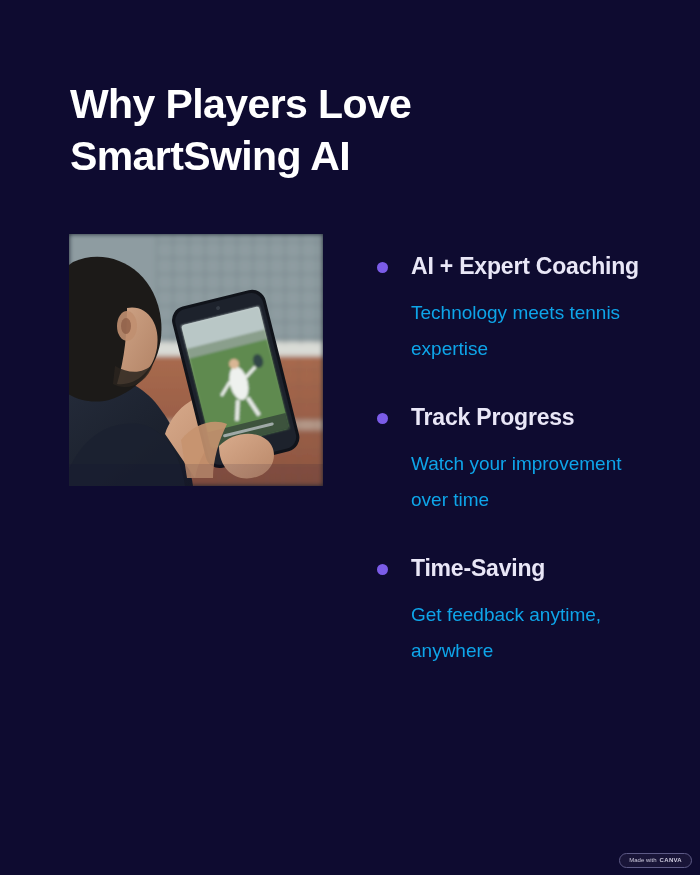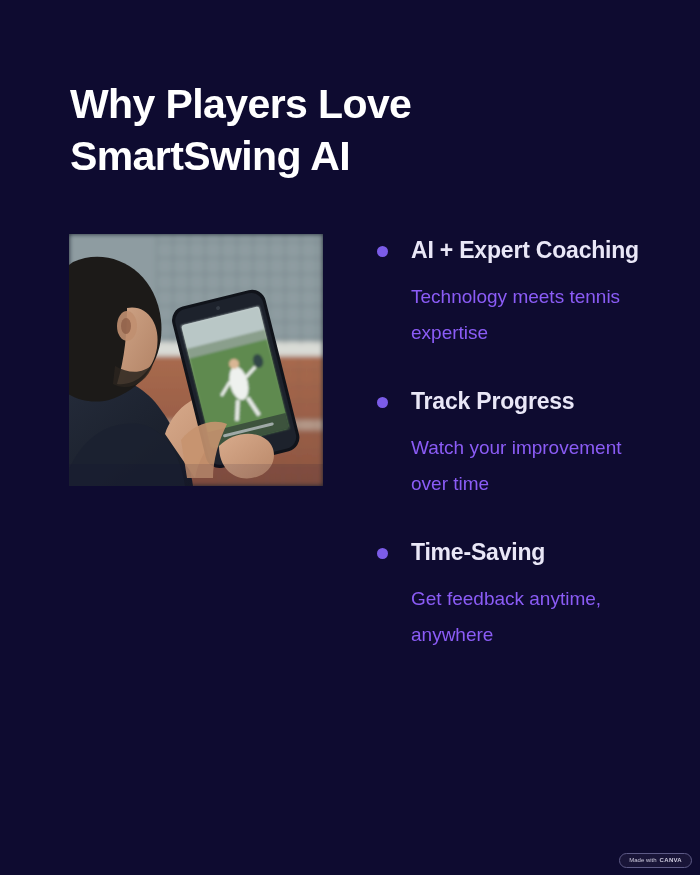--- a/index.html
+++ b/index.html
@@ -30,21 +30,21 @@
     left:69px; top:234px;
     width:254px; height:252px;
     overflow:hidden;
     background:#1a2430;
   }
   .photo svg{display:block;width:100%;height:100%;}
 
   
   .features{
     position:absolute;
-    left:372px; top:234px;
+    left:372px; top:250px;
     width:300px;
   }
   .feature{position:relative;margin-bottom:34px;}
   .feature:last-child{margin-bottom:0;}
   .bullet{
     position:absolute;
     left:5px; top:12px;
     width:11px;height:11px;
     border-radius:50%;
     background:#7b5ce8;
@@ -56,21 +56,21 @@
     line-height:33px;
     color:#e9e7f7;
     letter-spacing:-0.2px;
   }
   .f-desc{
     margin-left:39px;
     margin-top:12px;
     font-size:19px;
     font-weight:400;
     line-height:36px;
-    color:#8b5cf6;
+    color:#0ea5e9;
     max-width:215px;
   }
 
   
   .watermark{
     position:absolute;
     right:8px; bottom:7px;
     display:flex;
     align-items:center;
     gap:3px;

